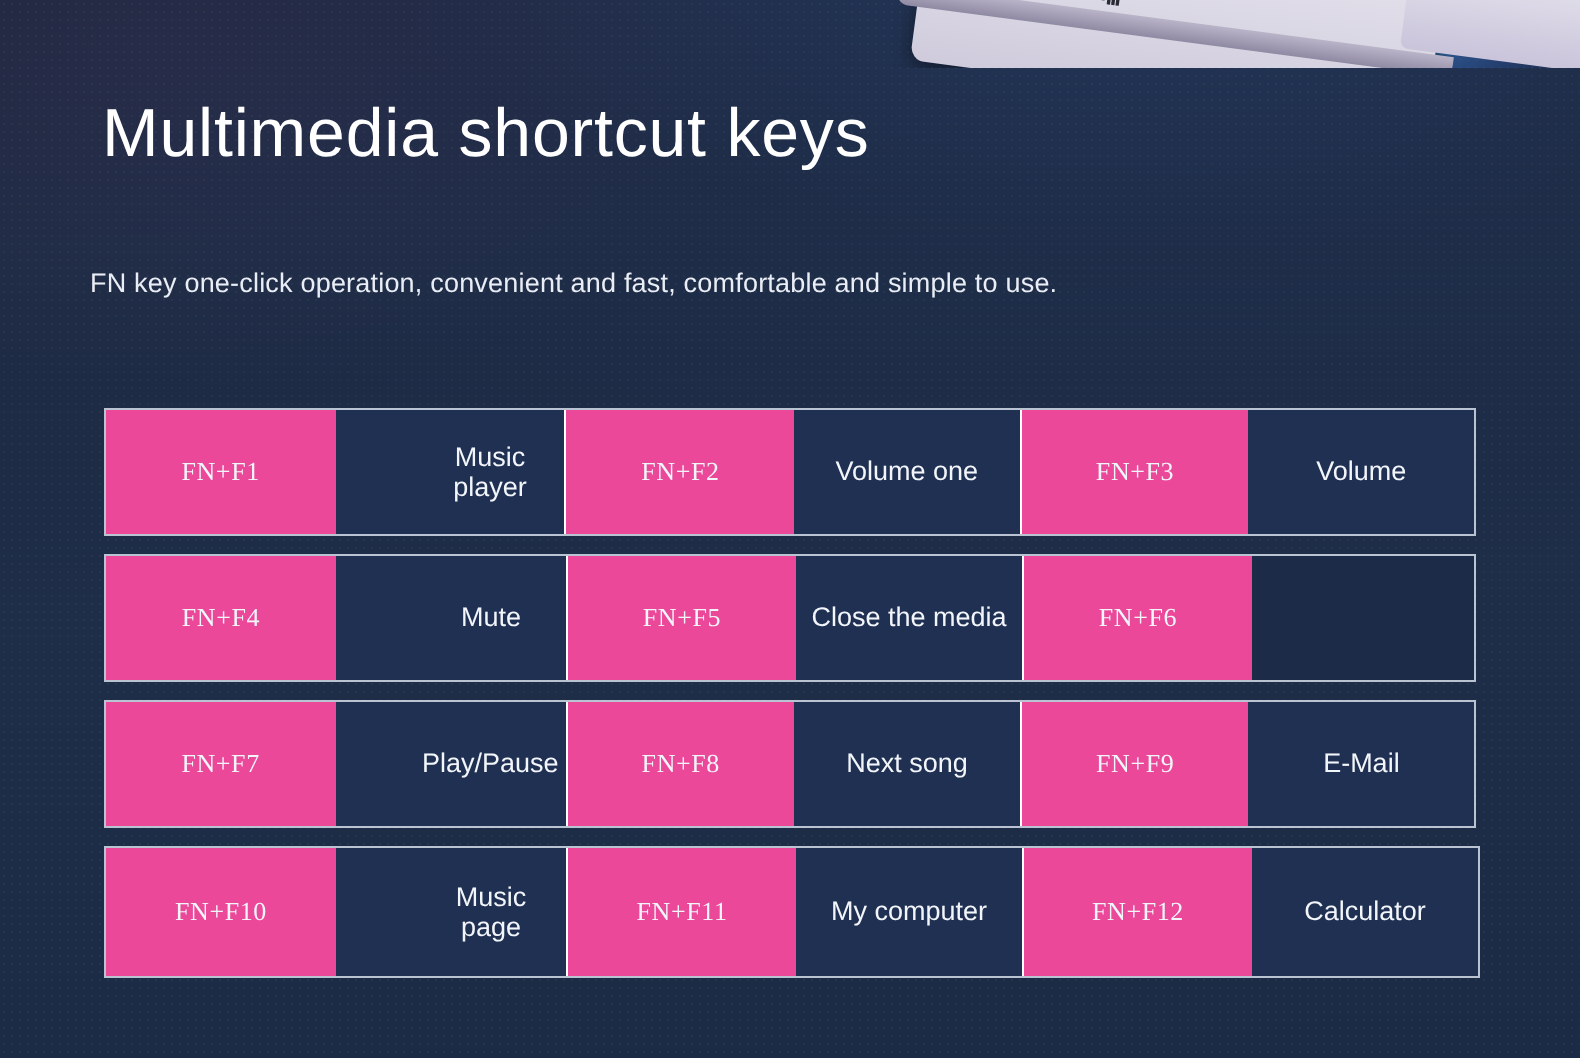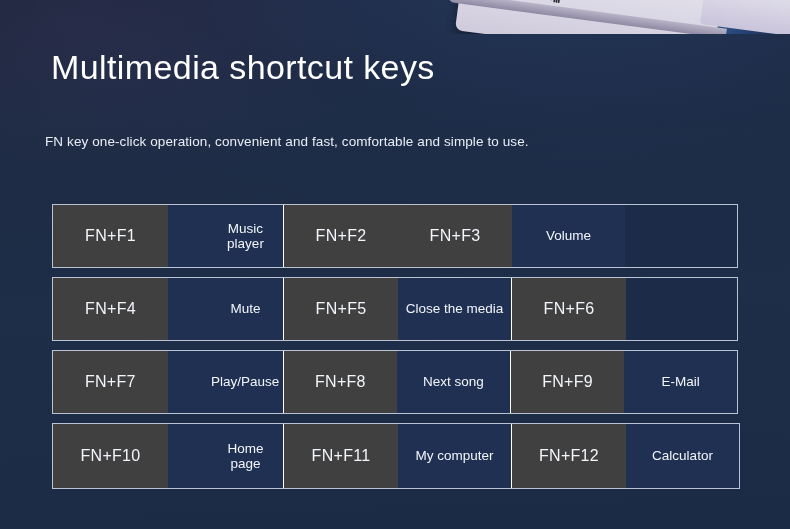--- a/index.html
+++ b/index.html
@@ -133,24 +133,25 @@
   .cell{
     display:flex;
     align-items:center;
     justify-content:center;
     text-align:center;
     color:#f2f5fa;
     padding:0 4px;
     line-height:1.12;
   }
   .cell.key{
-    background:#404040;
-    font-size:16px;
+    background:#ec4899;
+    font-size:13px;
     letter-spacing:0.3px;
     white-space:nowrap;
+    font-family:Liberation Serif, serif;
   }
   .cell.fn{
     background:#1f3052;
     font-size:13.5px;
     border-right:1px solid #ffffff;
   }
   .cell.fn.last{ border-right:none; }
 
   
   .c1{ width:115px; }
@@ -181,20 +182,21 @@
 
   <h1 id="title">Multimedia shortcut keys</h1>
   <p id="subtitle">FN key one-click operation, convenient and fast, comfortable and simple to use.</p>
 
   <div id="table">
 
     <div class="row narrow">
       <div class="cell key c1">FN+F1</div>
       <div class="cell fn c2">Music player</div>
       <div class="cell key c3">FN+F2</div>
+      <div class="cell fn c4">Volume one</div>
       <div class="cell key c5">FN+F3</div>
       <div class="cell fn c6 last">Volume</div>
     </div>
 
     <div class="row narrow">
       <div class="cell key c1">FN+F4</div>
       <div class="cell fn c2">Mute</div>
       <div class="cell key c3">FN+F5</div>
       <div class="cell fn c4">Close the media</div>
       <div class="cell key c5">FN+F6</div>
@@ -204,21 +206,21 @@
       <div class="cell key c1">FN+F7</div>
       <div class="cell fn c2">Play/Pause</div>
       <div class="cell key c3">FN+F8</div>
       <div class="cell fn c4">Next song</div>
       <div class="cell key c5">FN+F9</div>
       <div class="cell fn c6 last">E-Mail</div>
     </div>
 
     <div class="row wide">
       <div class="cell key c1">FN+F10</div>
-      <div class="cell fn c2">Home page</div>
+      <div class="cell fn c2">Music page</div>
       <div class="cell key c3">FN+F11</div>
       <div class="cell fn c4">My computer</div>
       <div class="cell key c5">FN+F12</div>
       <div class="cell fn c6 last">Calculator</div>
     </div>
 
   </div>
 </div>
 
 </body></html>

